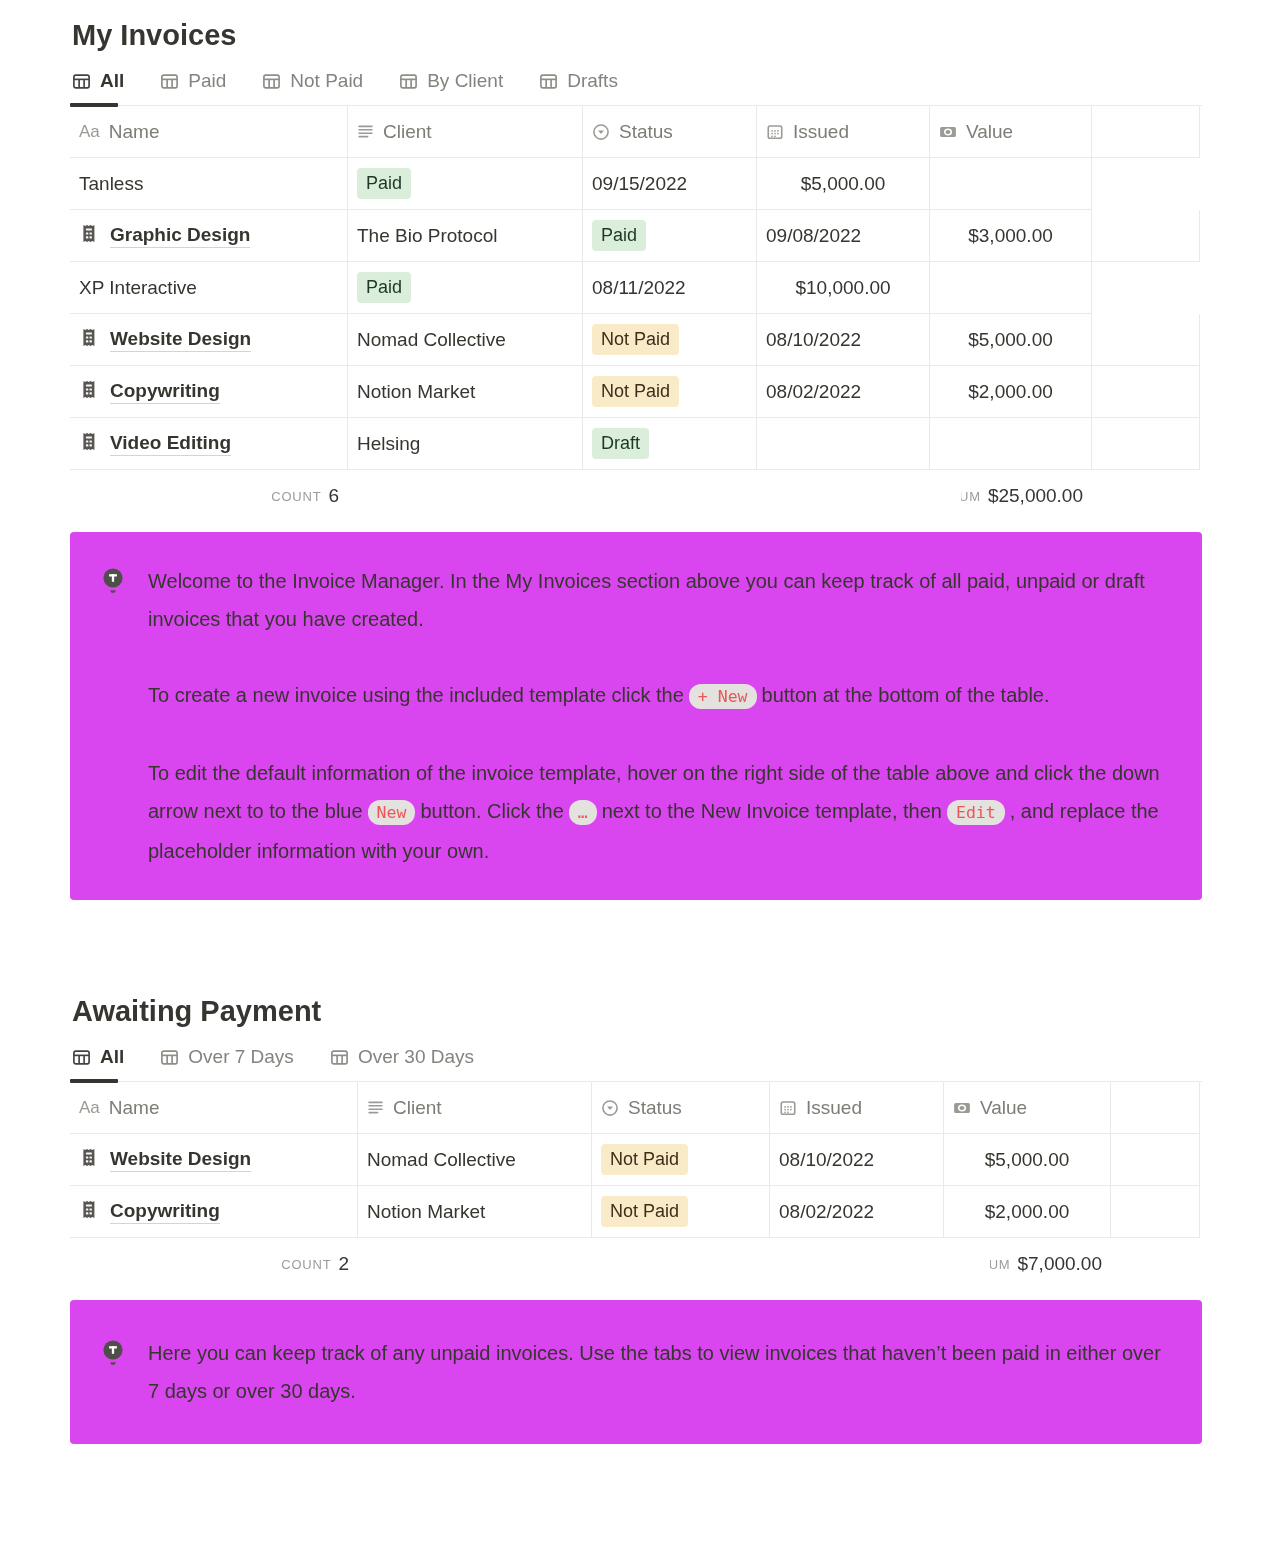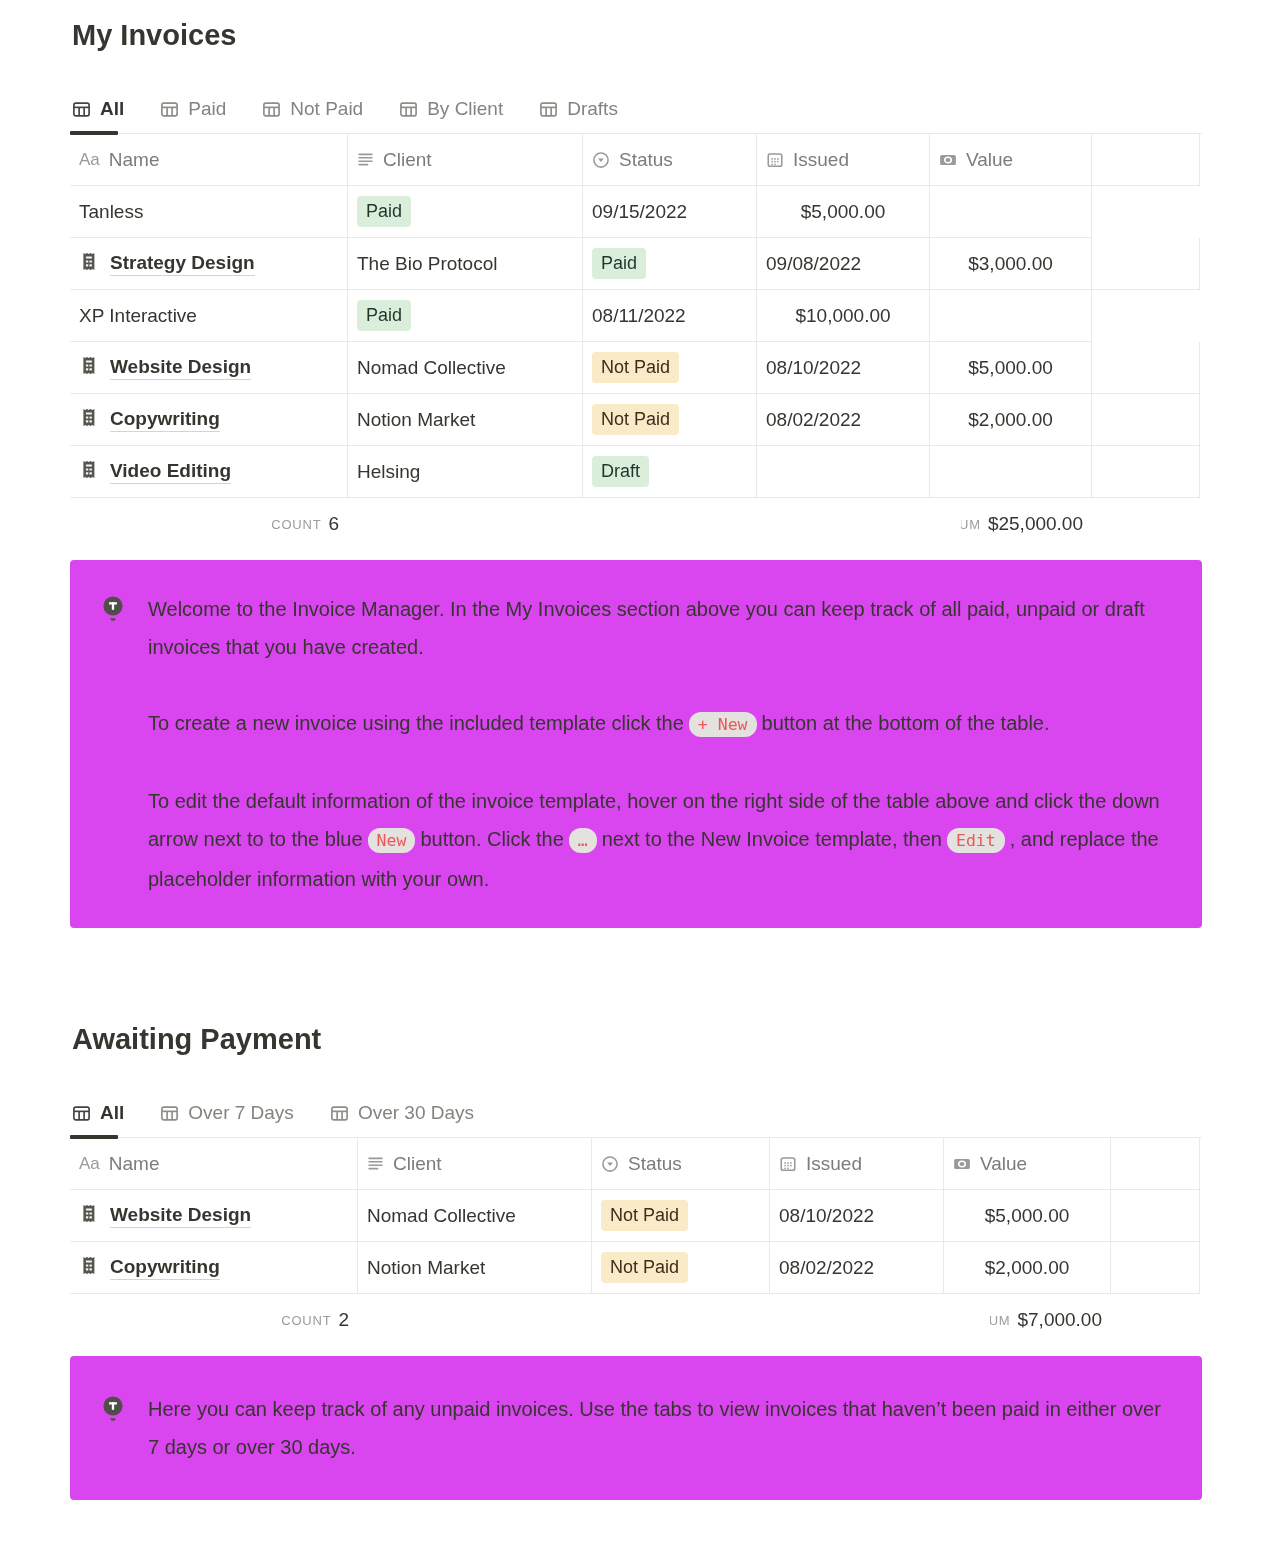--- a/index.html
+++ b/index.html
@@ -15,21 +15,21 @@
   
   .sec-title {
     font-size:29px; font-weight:700; color:#37352F;
     margin:0; padding:0 0 0 2px; line-height:38px;
   }
   .sec2-title { margin-top:92px; }
 
   
   .tabbar {
     display:flex; align-items:flex-end; gap:34px;
-    margin-top:36px; border-bottom:1px solid #E9E9E7;
+    margin-top:8px; border-bottom:1px solid #E9E9E7;
     padding-left:2px;
   }
   .tab {
     display:flex; align-items:center; gap:9px;
     padding:8px 2px 13px 0; cursor:pointer;
     font-size:19px; color:#85837D; position:relative; white-space:nowrap;
   }
   .tab .ticon { color:#8F8D87; display:flex; }
   .tab.active { color:#37352F; font-weight:600; }
   .tab.active .ticon { color:#45433E; }
@@ -233,21 +233,21 @@
       <div class="cell">
           <span class="name-link">
             <span><svg width="20" height="21" viewBox="0 0 20 20">
                 <path d="M4.4 1.4 L6.2 2.6 L8 1.4 L9.8 2.6 L11.6 1.4 L13.4 2.6 L15.4 1.4 V18.6 L13.4 17.4 L11.6 18.6 L9.8 17.4 L8 18.6 L6.2 17.4 L4.4 18.6 Z" fill="#57554F"></path>
                 <rect x="6.9" y="5" width="6" height="1.9" rx="0.4" fill="#F7F6F3"></rect>
                 <rect x="6.9" y="9" width="2.4" height="2.1" rx="0.4" fill="#F7F6F3"></rect>
                 <rect x="10.5" y="9" width="2.4" height="2.1" rx="0.4" fill="#F7F6F3"></rect>
                 <rect x="6.9" y="12.8" width="2.4" height="2.1" rx="0.4" fill="#F7F6F3"></rect>
                 <rect x="10.5" y="12.8" width="2.4" height="2.1" rx="0.4" fill="#F7F6F3"></rect>
               </svg></span>
-            <span class="name-text">Strategy Design</span>
+            <span class="name-text">Graphic Design</span>
           </span>
         </div>
       <div class="cell">
           <span>The Bio Protocol</span>
         </div>
       <div class="cell">
           <span class="badge badge-green">Paid</span>
         </div>
       <div class="cell">
           <span>09/08/2022</span>

